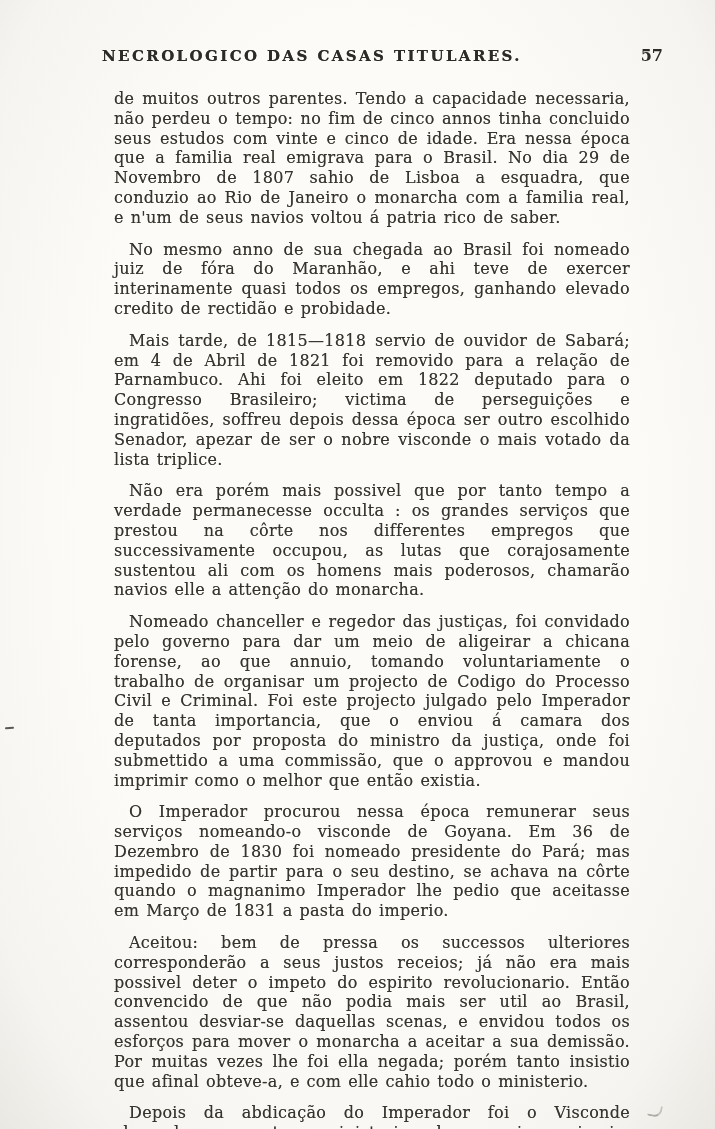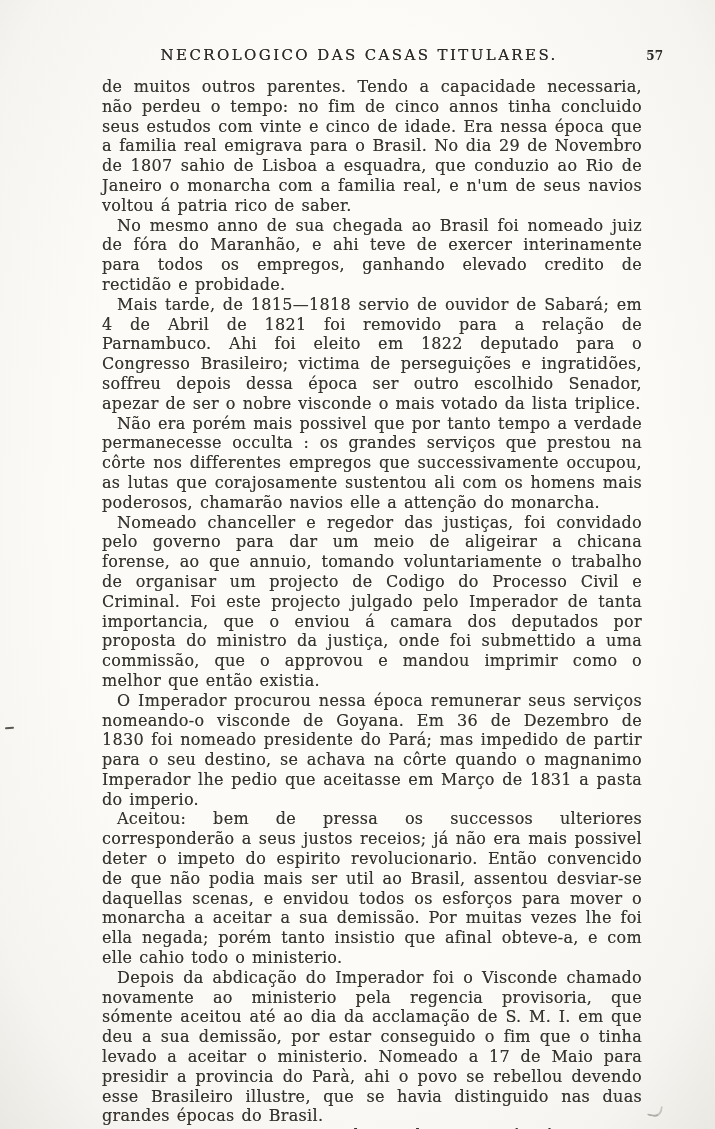--- a/index.html
+++ b/index.html
@@ -16,46 +16,46 @@
     color:#34322c;
     overflow:hidden;
   }
   .page-header{
     position:absolute;
     top:46px;left:102px;right:52px;
     display:flex;align-items:baseline;
   }
   .running-title{
     flex:1;
-    text-align:center;
-    font-weight:normal;
+    text-align:left;
+    font-weight:bold;
     font-size:15px;
     letter-spacing:2.4px;
     color:#2d2b25;
     text-shadow:0 0 0.6px rgba(40,38,32,0.75);
     white-space:nowrap;
   }
   .page-number{
     font-weight:bold;
-    font-size:12px;
+    font-size:16px;
     margin-left:30px;
     color:#2d2b25;
   }
   .text-block{
     position:absolute;
     top:77px;left:102px;width:540px;
     font-size:16px;
     line-height:19.8px;
     text-align:justify;
     letter-spacing:0.3px;
     word-spacing:1.5px;
     color:#36342d;
     text-shadow:0 0 0.5px rgba(45,43,37,0.55);
   }
-  .text-block p{margin:0;text-indent:15px;}
+  .text-block p{margin:12px;text-indent:15px;}
   .text-block p.no-indent{text-indent:0;}
   .artifact-dash{
     position:absolute;
     left:5px;top:727px;
     width:9px;height:2px;
     background:#5a5850;
     border-radius:1px;
     transform:rotate(-4deg);
   }
   .artifact-smudge{
@@ -74,21 +74,21 @@
 
 <div class="scan-page">
 
   <div class="page-header">
     <span class="running-title">NECROLOGICO DAS CASAS TITULARES.</span>
     <span class="page-number">57</span>
   </div>
 
   <div class="text-block">
     <p class="no-indent">de muitos outros parentes. Tendo a capacidade necessaria, não perdeu o tempo: no fim de cinco annos tinha concluido seus estudos com vinte e cinco de idade. Era nessa época que a familia real emigrava para o Brasil. No dia 29 de Novembro de 1807 sahio de Lisboa a esquadra, que conduzio ao Rio de Janeiro o monarcha com a familia real, e n'um de seus navios voltou á patria rico de saber.</p>
-    <p>No mesmo anno de sua chegada ao Brasil foi nomeado juiz de fóra do Maranhão, e ahi teve de exercer interinamente para todos os empregos, ganhando elevado credito de rectidão e probidade.</p>
+    <p>No mesmo anno de sua chegada ao Brasil foi nomeado juiz de fóra do Maranhão, e ahi teve de exercer interinamente quasi todos os empregos, ganhando elevado credito de rectidão e probidade.</p>
     <p>Mais tarde, de 1815—1818 servio de ouvidor de Sabará; em 4 de Abril de 1821 foi removido para a relação de Parnambuco. Ahi foi eleito em 1822 deputado para o Congresso Brasileiro; victima de perseguições e ingratidões, soffreu depois dessa época ser outro escolhido Senador, apezar de ser o nobre visconde o mais votado da lista triplice.</p>
     <p>Não era porém mais possivel que por tanto tempo a verdade permanecesse occulta : os grandes serviços que prestou na côrte nos differentes empregos que successivamente occupou, as lutas que corajosamente sustentou ali com os homens mais poderosos, chamarão navios elle a attenção do monarcha.</p>
     <p>Nomeado chanceller e regedor das justiças, foi convidado pelo governo para dar um meio de aligeirar a chicana forense, ao que annuio, tomando voluntariamente o trabalho de organisar um projecto de Codigo do Processo Civil e Criminal. Foi este projecto julgado pelo Imperador de tanta importancia, que o enviou á camara dos deputados por proposta do ministro da justiça, onde foi submettido a uma commissão, que o approvou e mandou imprimir como o melhor que então existia.</p>
     <p>O Imperador procurou nessa época remunerar seus serviços nomeando-o visconde de Goyana. Em 36 de Dezembro de 1830 foi nomeado presidente do Pará; mas impedido de partir para o seu destino, se achava na côrte quando o magnanimo Imperador lhe pedio que aceitasse em Março de 1831 a pasta do imperio.</p>
     <p>Aceitou: bem de pressa os successos ulteriores corresponderão a seus justos receios; já não era mais possivel deter o impeto do espirito revolucionario. Então convencido de que não podia mais ser util ao Brasil, assentou desviar-se daquellas scenas, e envidou todos os esforços para mover o monarcha a aceitar a sua demissão. Por muitas vezes lhe foi ella negada; porém tanto insistio que afinal obteve-a, e com elle cahio todo o ministerio.</p>
     <p>Depois da abdicação do Imperador foi o Visconde chamado novamente ao ministerio pela regencia provisoria, que sómente aceitou até ao dia da acclamação de S. M. I. em que deu a sua demissão, por estar conseguido o fim que o tinha levado a aceitar o ministerio. Nomeado a 17 de Maio para presidir a provincia do Parà, ahi o povo se rebellou devendo esse Brasileiro illustre, que se havia distinguido nas duas grandes épocas do Brasil.</p>
     <p>Esta mesma provincia o elegeu depois em 1834 para seu deputado! — Desgostado por todas as fórmas, pedio e obteve com custo</p>
   </div>
 
   <div class="artifact-dash"></div>

